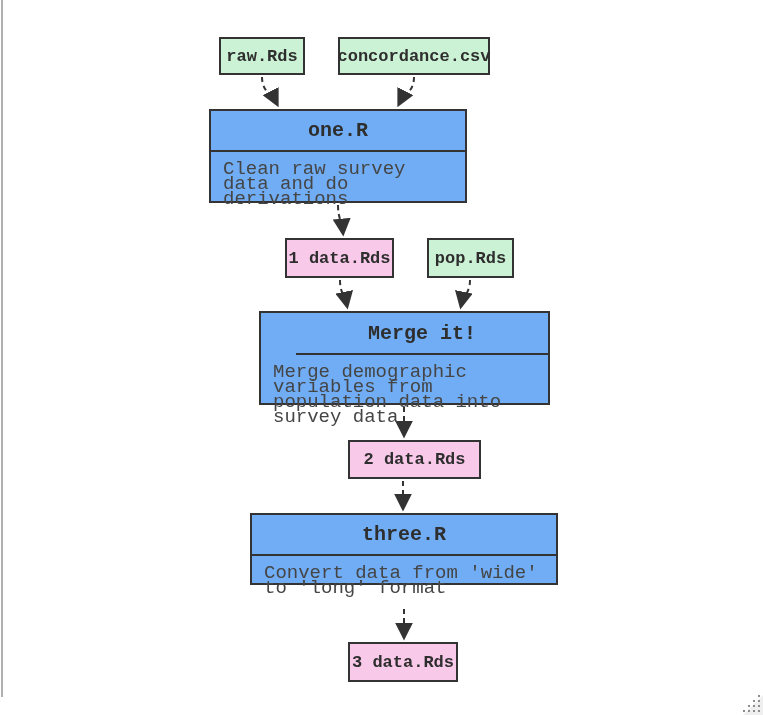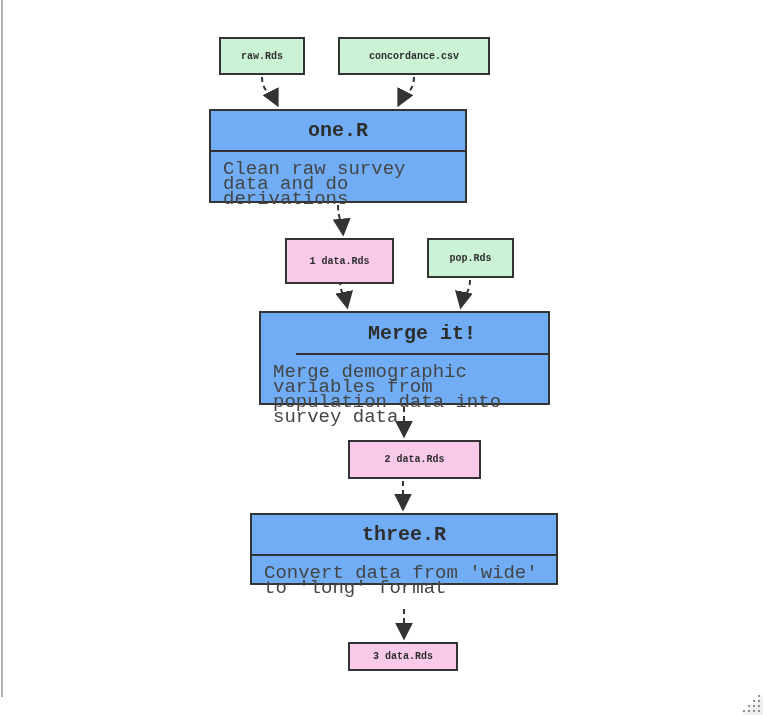--- a/index.html
+++ b/index.html
@@ -15,21 +15,21 @@
   .edges{position:absolute;left:0;top:0;width:763px;height:715px;pointer-events:none;}
   .edge{fill:none;stroke:var(--arrow,#333333);stroke-width:2;stroke-dasharray:5 4;}
 
   .node{
     position:absolute;box-sizing:border-box;
     border:2px solid var(--border,#333333);
     color:var(--label-text,#2e2e2e);
   }
   .node-small{
     display:flex;align-items:center;justify-content:center;
-    font-size:10px;font-weight:bold;white-space:nowrap;
+    font-size:17px;font-weight:bold;white-space:nowrap;
   }
   .fill-input{background:var(--input-fill,#ccf2d5);}
   .fill-output{background:var(--output-fill,#f9c9e9);}
   .node-script{background:var(--script-fill,#70adf5);padding:0;}
   .node-script .title{
     display:flex;align-items:center;justify-content:center;
     font-size:20px;font-weight:bold;
     border-bottom:2px solid var(--border,#333333);
     box-sizing:border-box;
   }
@@ -37,28 +37,28 @@
     padding:10px 12px 0 12px;
     font-size:19px;line-height:15px;
     color:var(--subtitle-text,#454545);
   }
 
   
   #node-raw        {left:219px;top:37px; width:86px; height:38px;}
   #node-concordance{left:338px;top:37px; width:152px;height:38px;}
   #node-one        {left:209px;top:109px;width:258px;height:94px;}
   #node-one .title {height:41px;}
-  #node-data1      {left:285px;top:238px;width:109px;height:46px;}
+  #node-data1      {left:285px;top:238px;width:109px;height:40px;}
   #node-pop        {left:427px;top:238px;width:87px; height:40px;}
   #node-merge      {left:259px;top:311px;width:291px;height:94px;}
   #node-merge .title{height:42px;margin-left:35px;}
   #node-data2      {left:348px;top:440px;width:133px;height:39px;text-align:center;}
   #node-three      {left:250px;top:513px;width:308px;height:72px;}
   #node-three .title{height:41px;}
-  #node-data3      {left:348px;top:642px;width:110px;height:29px;}
+  #node-data3      {left:348px;top:642px;width:110px;height:40px;}
 
   .grip{position:absolute;right:0;bottom:0;width:24px;height:24px;cursor:nwse-resize;}
 </style>
 </head>
 <body>
 
 <div class="frame-line"></div>
 
 <svg class="edges" width="763" height="715" viewBox="0 0 763 715" xmlns="http://www.w3.org/2000/svg">
   <defs>

